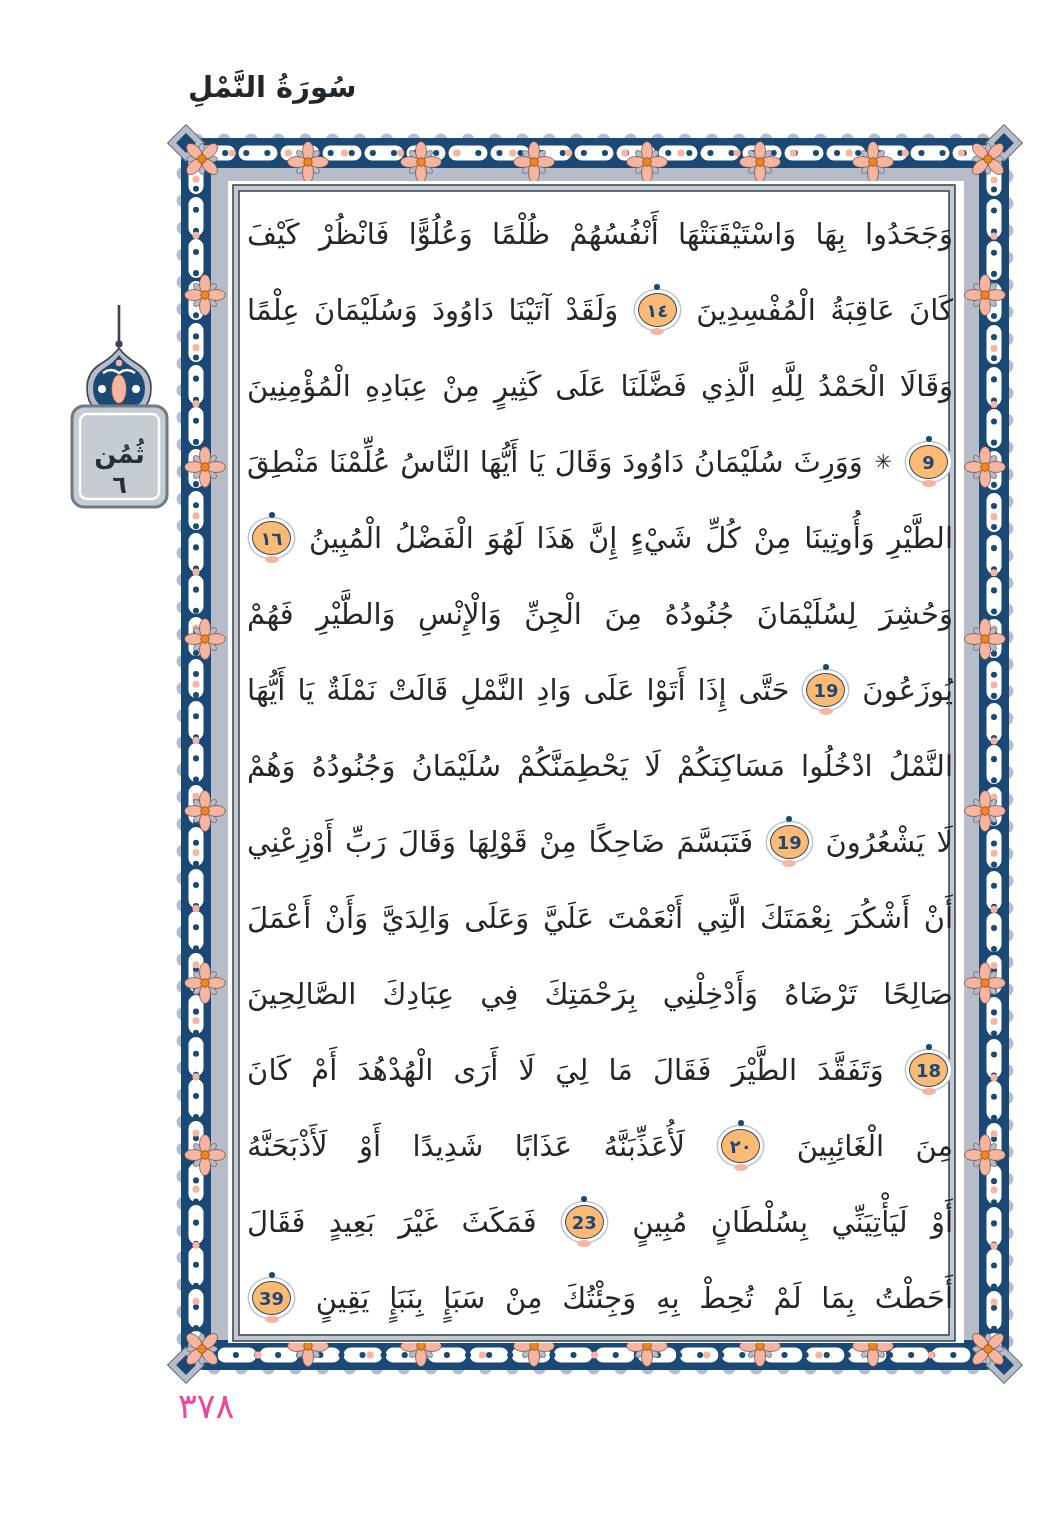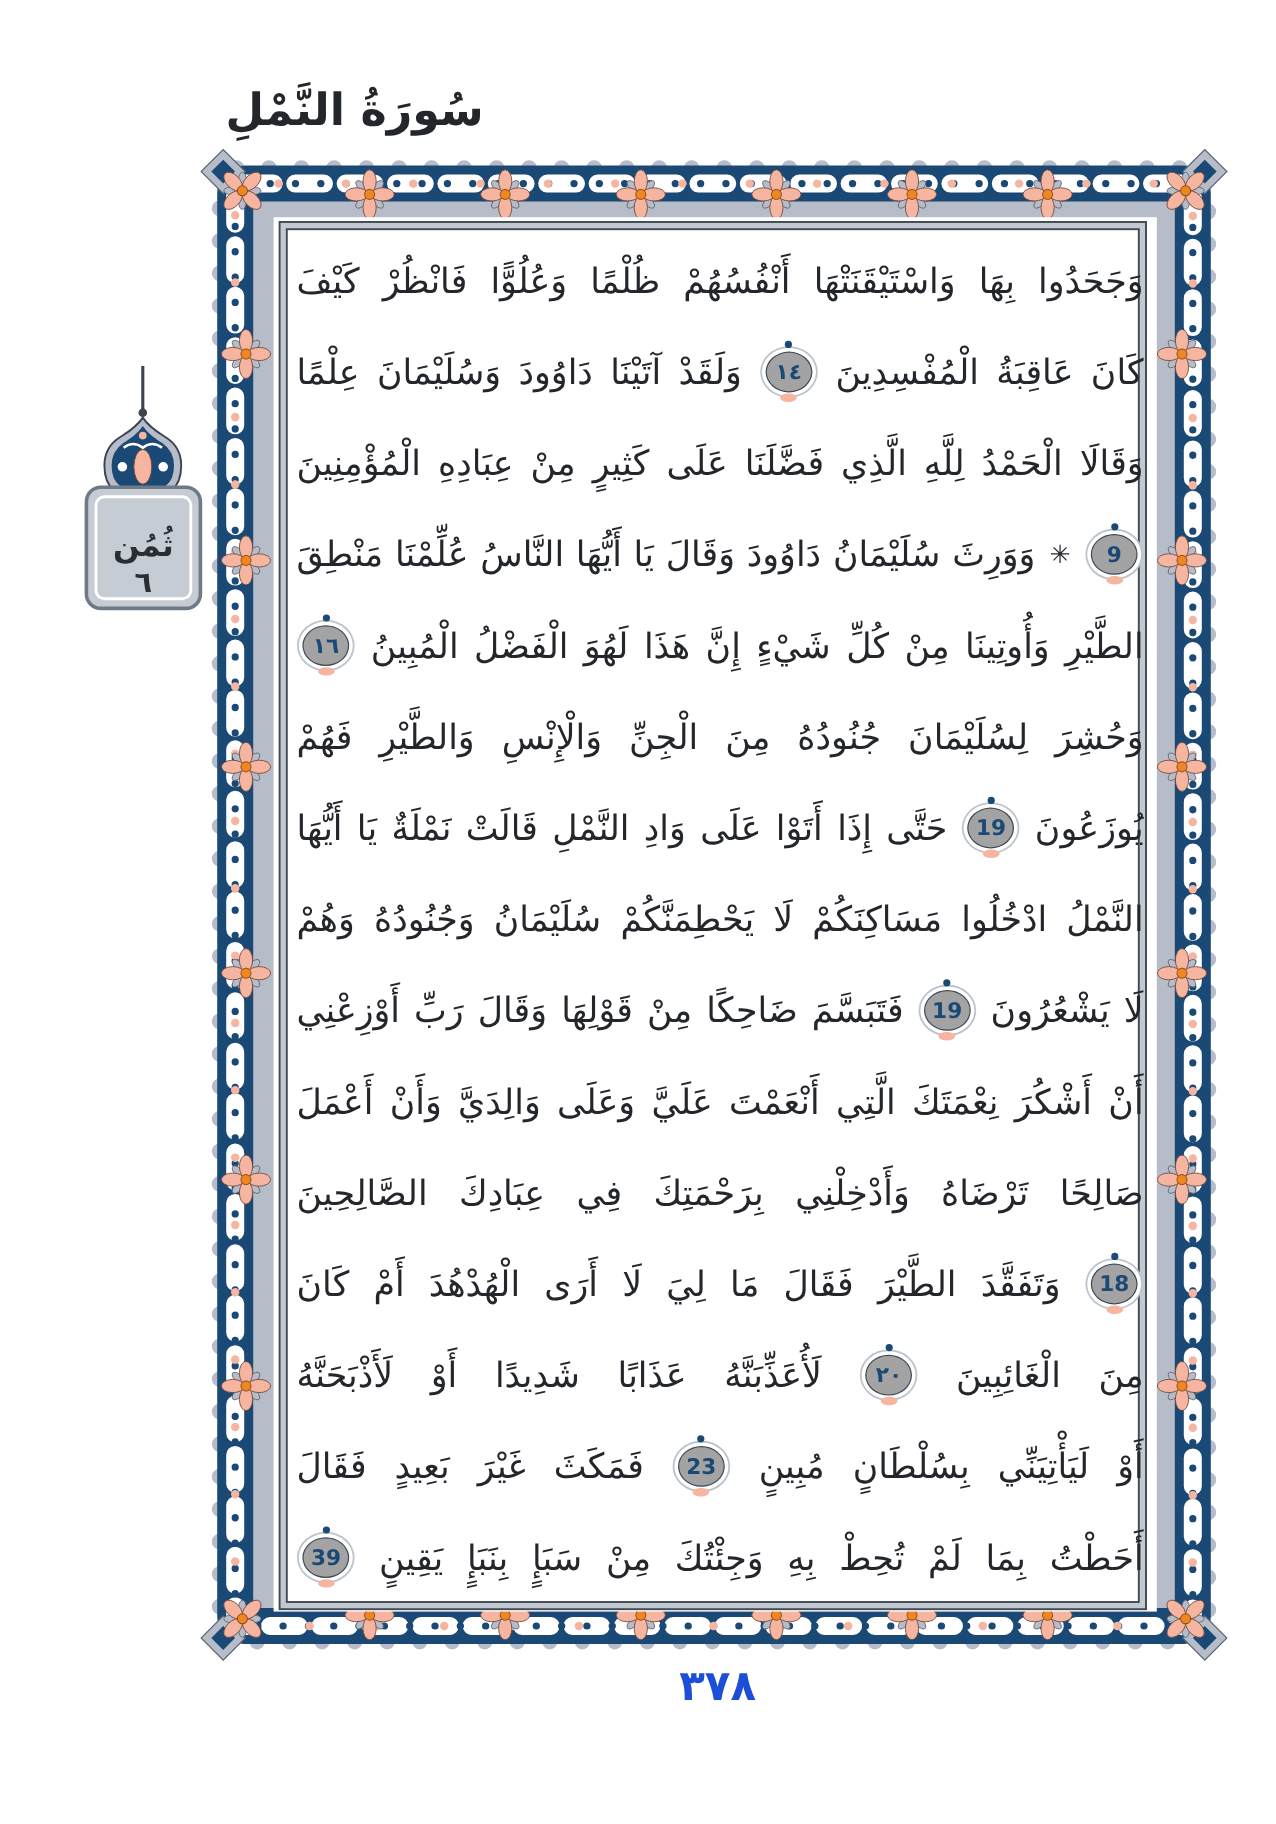--- a/index.html
+++ b/index.html
@@ -8,60 +8,60 @@
     --frame-line:#3f4a56; --keyline:#c3c9d1;
   }
   *{margin:0;padding:0;box-sizing:border-box}
   html,body{background:#e8e8e8}
   .page{
     position:relative;width:1063px;height:1520px;background:#ffffff;
     overflow:hidden;font-family:"DejaVu Sans",sans-serif;color:var(--ink);
     direction:rtl;
   }
   
-  .hdr{position:absolute;top:70px;font-size:37px;font-weight:bold;color:var(--ink);white-space:nowrap}
+  .hdr{position:absolute;top:70px;font-size:29px;font-weight:bold;color:var(--ink);white-space:nowrap}
   .hdr-right{right:52px}
   .hdr-left{left:188px}
   
   .frame-svg{position:absolute;left:178px;top:135px;overflow:visible}
   
   .marker-svg{position:absolute;left:65px;top:303px;overflow:visible}
   .marker-svg text{font-family:"DejaVu Sans",sans-serif;font-weight:bold;fill:#2a2e34}
   
   .text-block{
     position:absolute;left:247px;top:196px;width:706px;height:1140px;
     direction:rtl;
   }
   .line{
     display:flex;justify-content:space-between;align-items:center;
     height:76px;font-size:29px;color:var(--ink);white-space:nowrap;
   }
   .line .word{display:inline-block}
   .verse{
     position:relative;display:inline-flex;align-items:center;justify-content:center;
     width:39px;height:34px;border-radius:50%;
-    background:#a3a3a3;color:var(--navy);
+    background:#fdba74;color:var(--navy);
     font-size:18px;font-weight:bold;
     border:1px solid var(--frame-line);
     box-shadow:0 0 0 3px #fff,0 0 0 4.5px #bcc3cd;
     margin:0 5px;flex:0 0 auto;
   }
   .verse::before{
     content:"";position:absolute;top:-10px;left:50%;transform:translateX(-50%);
     width:6px;height:6px;border-radius:50%;background:var(--navy);
   }
   .verse::after{
     content:"";position:absolute;bottom:-9px;left:50%;transform:translateX(-50%);
     width:14px;height:7px;border-radius:50%;background:var(--salmon);
   }
   .hizb-star{font-size:21px;color:var(--ink);flex:0 0 auto;margin:0 2px}
   
   .pagenum{
-    position:absolute;left:178px;top:1386px;width:840px;text-align:center;
-    font-size:35px;font-weight:bold;color:#1d4ed8;direction:rtl;
+    position:absolute;left:178px;top:1386px;width:840px;text-align:left;
+    font-size:35px;font-weight:normal;color:#ec4899;direction:rtl;
   }
 </style>
 </head>
 <body>
 
 <div class="page">
 
   <div class="hdr hdr-left">سُورَةُ النَّمْلِ</div>
 
   <svg class="frame-svg" width="840" height="1245" viewBox="0 0 840 1245" aria-hidden="true">

